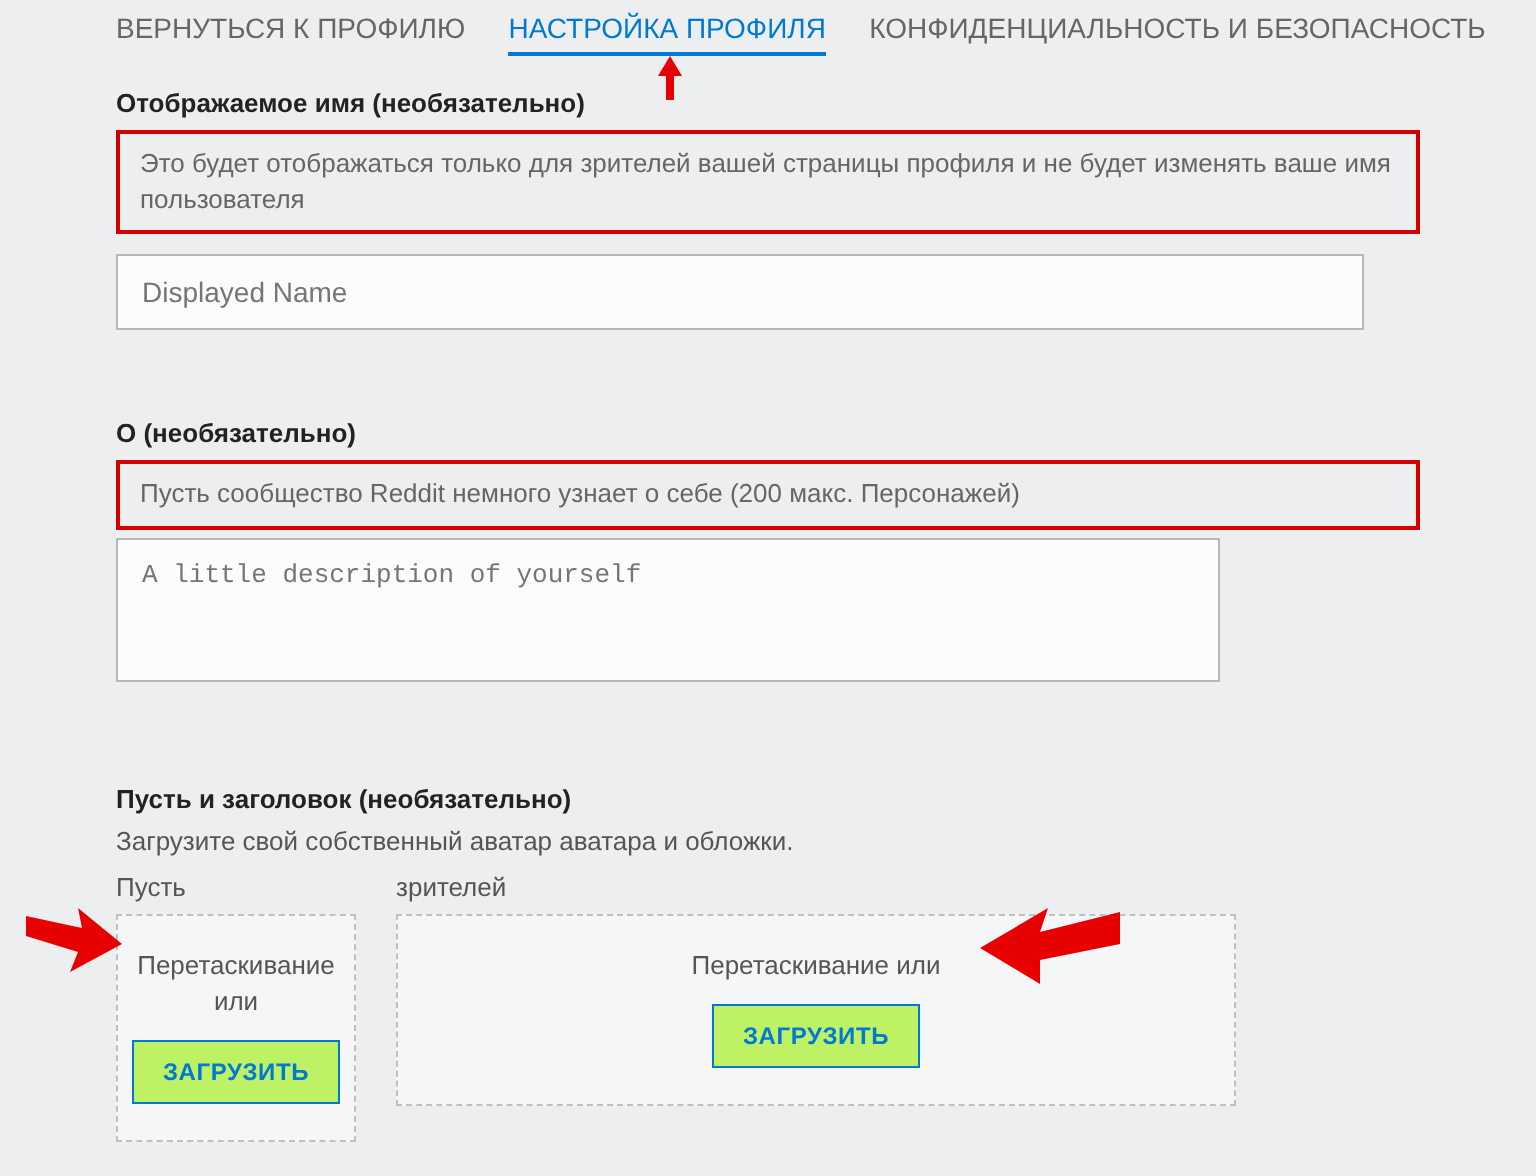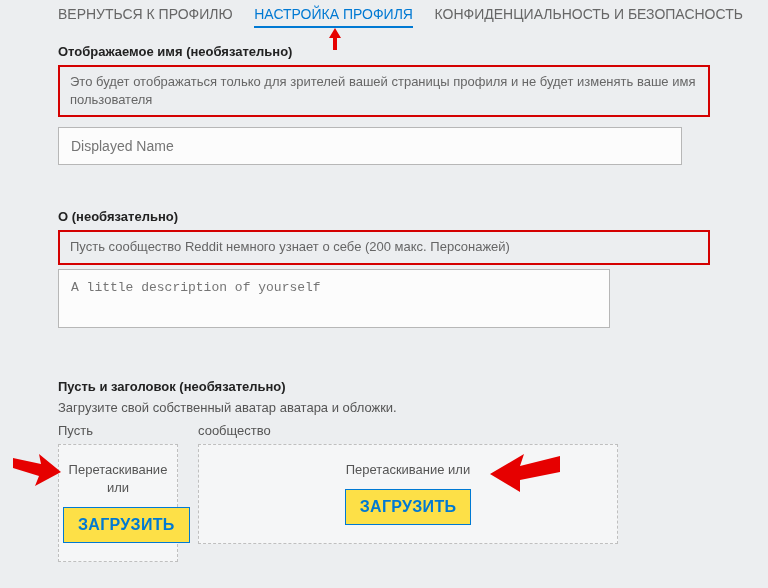--- a/index.html
+++ b/index.html
@@ -50,21 +50,21 @@
     width: 624px;
     border: 1px solid #b7b7b7;
     background: #fcfcfc;
     padding: 10px 12px;
     font-size: 14px;
     color: #999;
     font-family: inherit;
   }
   .textarea {
     width: 552px;
-    height: 59px;
+    height: 72px;
     border: 1px solid #b7b7b7;
     background: #fcfcfc;
     padding: 10px 12px;
     font-size: 13px;
     color: #999;
     font-family: "Courier New", monospace;
     resize: none;
   }
   .sub-desc {
     color: #555;
@@ -92,23 +92,23 @@
     color: #555;
     font-size: 13px;
     line-height: 1.4;
     margin-bottom: 10px;
   }
   .upload-btn {
     display: inline-block;
     border: 1px solid #0079d3;
     color: #0079d3;
     font-weight: bold;
-    font-size: 16px;
+    font-size: 12px;
     padding: 8px 14px;
-    background: #fde047;
+    background: #bef264;
     cursor: pointer;
     letter-spacing: 0.3px;
   }
   
   .arrow {
     position: absolute;
     pointer-events: none;
   }
 </style>
 </head>
@@ -140,21 +140,21 @@
 
   <div class="upload-row">
     <div class="upload-col">
       <div class="upload-col-label">Пусть</div>
       <div class="upload-box small">
         <div class="dd-text">Перетаскивание или</div>
         <span class="upload-btn">ЗАГРУЗИТЬ</span>
       </div>
     </div>
     <div class="upload-col">
-      <div class="upload-col-label">сообщество</div>
+      <div class="upload-col-label">зрителей</div>
       <div class="upload-box large">
         <div class="dd-text">Перетаскивание или</div>
         <span class="upload-btn">ЗАГРУЗИТЬ</span>
       </div>
     </div>
   </div>
 
   
 </div>
 

